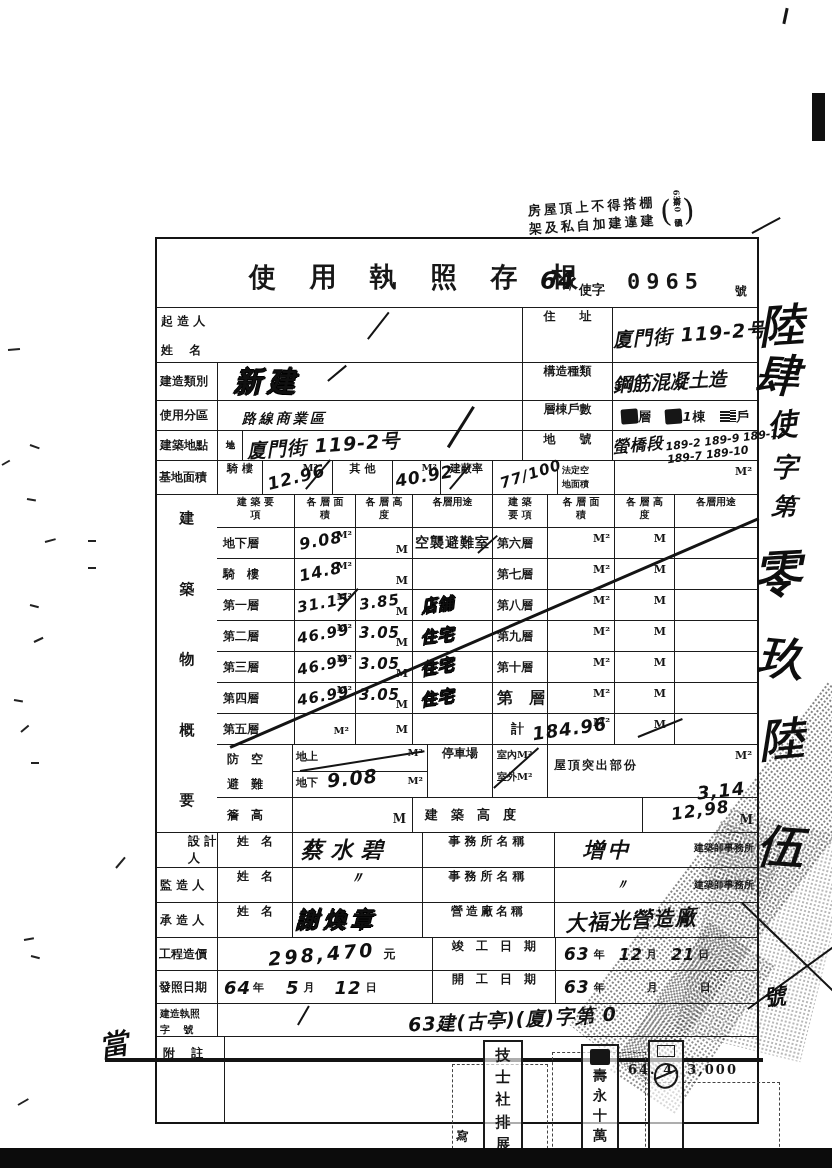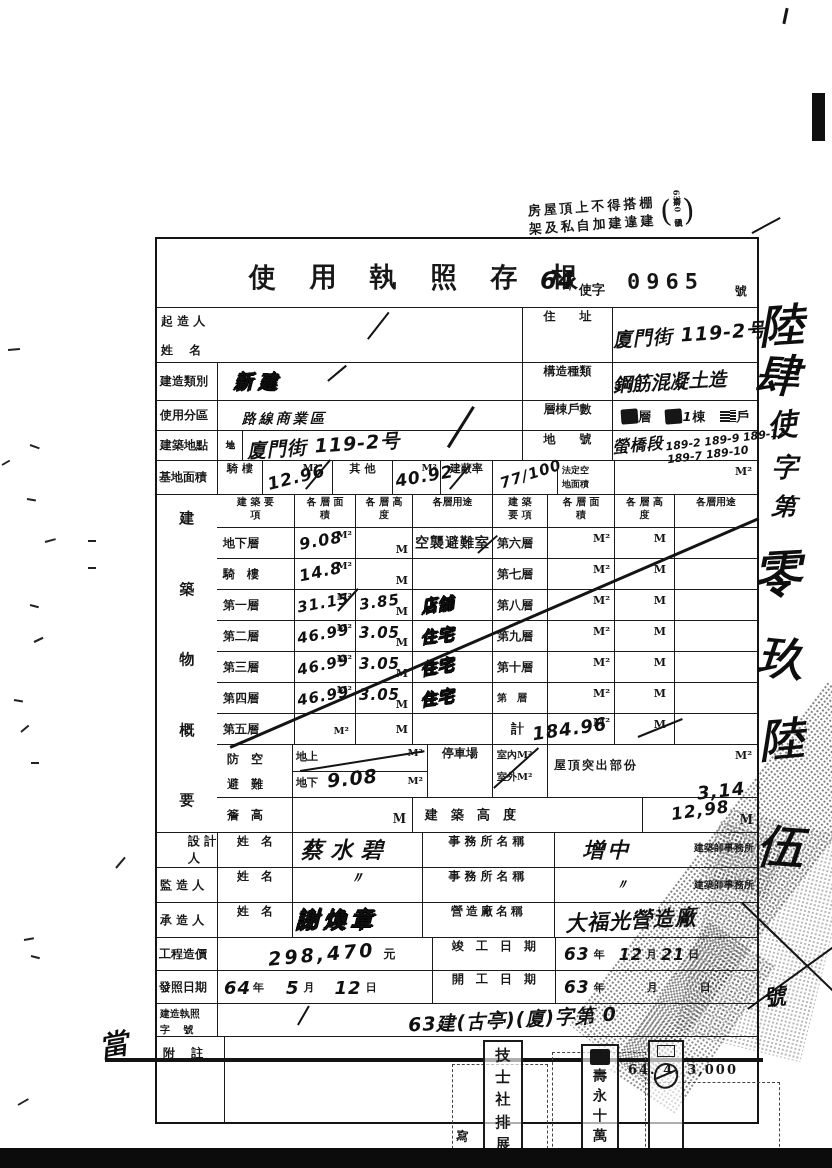--- a/index.html
+++ b/index.html
@@ -63,21 +63,21 @@
       <div class="c f" style="left:455px;width:145px;">
         <span class="hw" style="font-size:19px;white-space:nowrap;transform:rotate(-4deg);">廈門街 119-2号</span>
       </div>
     </div>
 
     <div class="r" style="top:123px;height:38px;">
       <div class="c c0 f" style="left:0;width:60px;">
           <span class="pr" style="font-size:12px;margin-left:3px;">建造類別</span>
         </div>
       <div class="c f" style="left:60px;width:305px;">
-        <span class="hw scrawl" style="font-size:19px;margin-left:16px;letter-spacing:6px;">新建</span>
+        <span class="hw scrawl" style="font-size:28px;margin-left:16px;letter-spacing:6px;">新建</span>
       </div>
       <div class="c fc" style="left:365px;width:90px;">
           <span class="pr" style="font-size:12px;">構造種類</span>
         </div>
       <div class="c f" style="left:455px;width:145px;">
         <span class="hw" style="font-size:19px;white-space:nowrap;transform:rotate(-3deg);letter-spacing:0;">鋼筋混凝土造</span>
       </div>
     </div>
 
     <div class="r" style="top:161px;height:30px;">
@@ -328,21 +328,21 @@
           <span class="hw" style="position:absolute;left:2px;top:4px;font-size:15px;transform:rotate(-10deg);">46.99</span>
         </div>
       <div class="c" style="left:138px;width:57px;">
           <span class="un">M</span>
           <span class="hw" style="position:absolute;left:3px;top:3px;font-size:15px;">3.05</span>
         </div>
       <div class="c f" style="left:195px;width:80px;">
           <span class="hw scrawl" style="font-size:16px;margin-left:8px;transform:rotate(-7deg);">住宅</span>
         </div>
       <div class="c f" style="left:275px;width:55px;">
-          <span class="pr" style="font-size:10px;margin-left:4px;">第　層</span>
+          <span class="pr" style="font-size:16px;margin-left:4px;">第　層</span>
         </div>
       <div class="c" style="left:330px;width:67px;">
           <span class="un" style="top:4px;bottom:auto;">M²</span>
         </div>
       <div class="c" style="left:397px;width:60px;">
           <span class="un" style="top:4px;bottom:auto;right:8px;">M</span>
         </div>
       <div class="c" style="left:457px;width:83px;"></div>
     </div>
 
@@ -481,21 +481,21 @@
         <span class="pr" style="font-size:12px;margin-left:8px;">元</span>
       </div>
       <div class="c fc" style="left:275px;width:123px;">
           <span class="pr" style="font-size:12px;">竣　工　日　期</span>
         </div>
       <div class="c f" style="left:398px;width:202px;">
         <span class="hw" style="font-size:17px;margin-left:8px;">63</span>
         <span class="pr" style="font-size:11px;margin-left:4px;">年</span>
         <span class="hw" style="font-size:16px;margin-left:14px;">12</span>
         <span class="pr" style="font-size:11px;margin-left:3px;">月</span>
-        <span class="hw" style="font-size:16px;margin-left:4px;">21</span>
+        <span class="hw" style="font-size:16px;margin-left:14px;">21</span>
         <span class="pr" style="font-size:11px;margin-left:3px;">日</span>
       </div>
     </div>
 
     <div class="r" style="top:731px;height:33px;">
       <div class="c c0 f" style="left:0;width:60px;">
           <span class="pr" style="font-size:12px;margin-left:2px;">發照日期</span>
         </div>
       <div class="c f" style="left:60px;width:215px;">
         <span class="hw" style="font-size:18px;margin-left:6px;">64</span>

